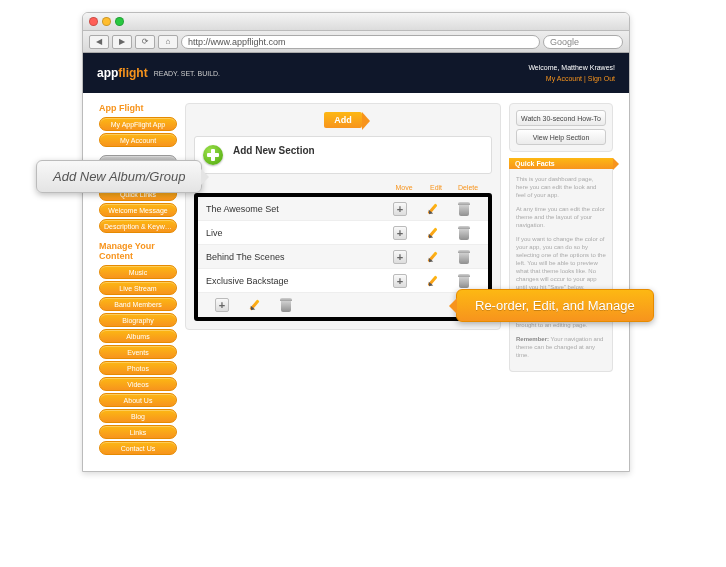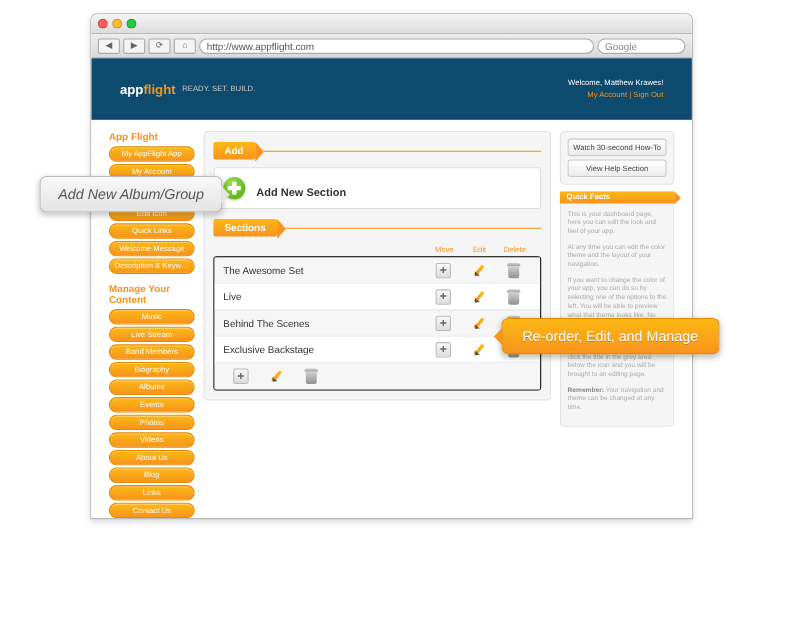--- a/index.html
+++ b/index.html
@@ -14,21 +14,21 @@
   .tb-yel { background: #ffbd2e; }
   .tb-grn { background: #28c840; }
 
   
   .urlbar { height: 22px; background: linear-gradient(#ededed,#d9d9d9); border-bottom: 1px solid #aaa; display: flex; align-items: center; gap: 3px; padding: 0 6px; }
   .navbtn { width: 20px; height: 14px; background: #f4f4f4; border: 1px solid #aaa; border-radius: 2px; display: flex; align-items: center; justify-content: center; font-size: 8px; color: #666; }
   .urlfield { flex: 1; height: 14px; background: #fff; border: 1px solid #aaa; border-radius: 7px; display: flex; align-items: center; padding: 0 6px; font-size: 9px; color: #555; }
   .searchfield { width: 80px; height: 14px; background: #fff; border: 1px solid #aaa; border-radius: 7px; display: flex; align-items: center; padding: 0 6px; font-size: 9px; color: #888; }
 
   
-  .header { height: 56px; background: #0c4a6e; display: flex; align-items: center; padding: 0 26px; }
+  .header { height: 40px; background: #0f172a; display: flex; align-items: center; padding: 0 14px; }
   .logo { color: #fff; font-size: 12px; font-weight: bold; }
   .logo .orange { color: #f7941d; }
   .tagline { color: #ccc; font-size: 7px; margin-left: 6px; }
   .header-spacer { flex: 1; }
   .header-right { text-align: right; font-size: 7px; color: #f7941d; line-height: 11px; }
   .header-right .welcome { color: #fff; }
 
   
   .content { display: flex; padding: 10px 16px; gap: 8px; height: calc(100% - 80px); background: #fff; }
 
@@ -36,36 +36,36 @@
   .sidebar { width: 78px; flex-shrink: 0; }
   .side-title { color: #f7941d; font-weight: bold; font-size: 9px; margin-bottom: 4px; }
   .side-btn { display: block; height: 14px; line-height: 14px; text-align: center; color: #fff; font-size: 7px; border-radius: 7px; margin-bottom: 2px; cursor: pointer; white-space: nowrap; overflow: hidden; text-overflow: ellipsis; padding: 0 4px; }
   .side-orange { background: linear-gradient(#fdb813,#f7941d); border: 1px solid #e68a00; box-shadow: inset 0 1px 0 rgba(255,255,255,.3); }
   .side-grey { background: linear-gradient(#c8c8c8,#aaa); border: 1px solid #999; box-shadow: inset 0 1px 0 rgba(255,255,255,.3); }
   .side-spacer { height: 6px; }
 
   
   .main { flex: 1; }
   .panel { background: #f5f5f5; border: 1px solid #e2e2e2; border-radius: 4px; padding: 8px; }
-  .section-head { height: 18px; display: flex; align-items: center; margin-bottom: 6px; }
+  .section-head { height: 18px; display: flex; align-items: center; margin-bottom: 6px; flex-direction: column; }
   .section-label { background: linear-gradient(#fdb813,#f7941d); color: #fff; font-size: 9px; font-weight: bold; padding: 3px 10px; border-radius: 2px; position: relative; }
   .section-label::after { content: ""; position: absolute; left: 100%; top: 0; border: 9px solid transparent; border-left-color: #f7941d; border-left-width: 8px; }
   .section-rule { flex: 1; height: 1px; background: #f7941d; margin-left: 8px; }
 
-  .addbox { background: #fff; border: 1px solid #ddd; border-radius: 3px; padding: 8px; display: flex; align-items: flex-end; gap: 10px; margin-bottom: 8px; }
+  .addbox { background: #fff; border: 1px solid #ddd; border-radius: 3px; padding: 8px; display: flex; align-items: flex-start; gap: 10px; margin-bottom: 8px; }
   .addicon { width: 20px; height: 20px; border-radius: 50%; background: radial-gradient(circle at 35% 30%, #9be04a, #4ca70a); position: relative; box-shadow: 0 1px 2px rgba(0,0,0,.3); }
   .addicon::before, .addicon::after { content: ""; position: absolute; background: #fff; }
   .addicon::before { left: 4px; right: 4px; top: 8px; height: 4px; border-radius: 1px; }
   .addicon::after { top: 4px; bottom: 4px; left: 8px; width: 4px; border-radius: 1px; }
   .addtext { font-size: 10px; font-weight: bold; color: #333; }
 
   .tablehead { display: flex; justify-content: flex-end; padding: 2px 8px; font-size: 7px; color: #f7941d; }
   .tablehead span { width: 32px; text-align: center; }
 
-  .list { background: #a3a3a3; border: 1px solid #000000; border-radius: 3px; }
+  .list { background: #0c4a6e; border: 4px solid #000000; border-radius: 3px; }
   .row { display: flex; align-items: center; height: 24px; padding: 0 8px; border-bottom: 1px solid #eee; }
   .row:last-child { border-bottom: none; }
   .row:nth-child(odd) { background: #f6f6f6; }
   .row:nth-child(even) { background: #fff; }
   .row-name { flex: 1; font-size: 9px; color: #333; }
   .row-actions { display: flex; }
   .icon-cell { width: 32px; display: flex; justify-content: center; }
 
   .move-ico { width: 14px; height: 14px; background: linear-gradient(#f9f9f9,#ddd); border: 1px solid #bbb; border-radius: 2px; display: flex; align-items: center; justify-content: center; font-size: 11px; font-weight: bold; color: #666; }
   .edit-ico { width: 14px; height: 14px; display: flex; align-items: center; justify-content: center; }
@@ -166,24 +166,20 @@
         <div class="section-head">
           <div class="section-label">Add</div>
           <div class="section-rule"></div>
         </div>
 
         <div class="addbox">
           <div class="addicon"></div>
           <div class="addtext">Add New Section</div>
         </div>
 
-        <div class="section-head">
-          <div class="section-label">Sections</div>
-          <div class="section-rule"></div>
-        </div>
 
         <div class="tablehead">
           <span>Move</span>
           <span>Edit</span>
           <span>Delete</span>
         </div>
 
         <div class="list">
           <div class="row">
             <div class="row-name">The Awesome Set</div>

